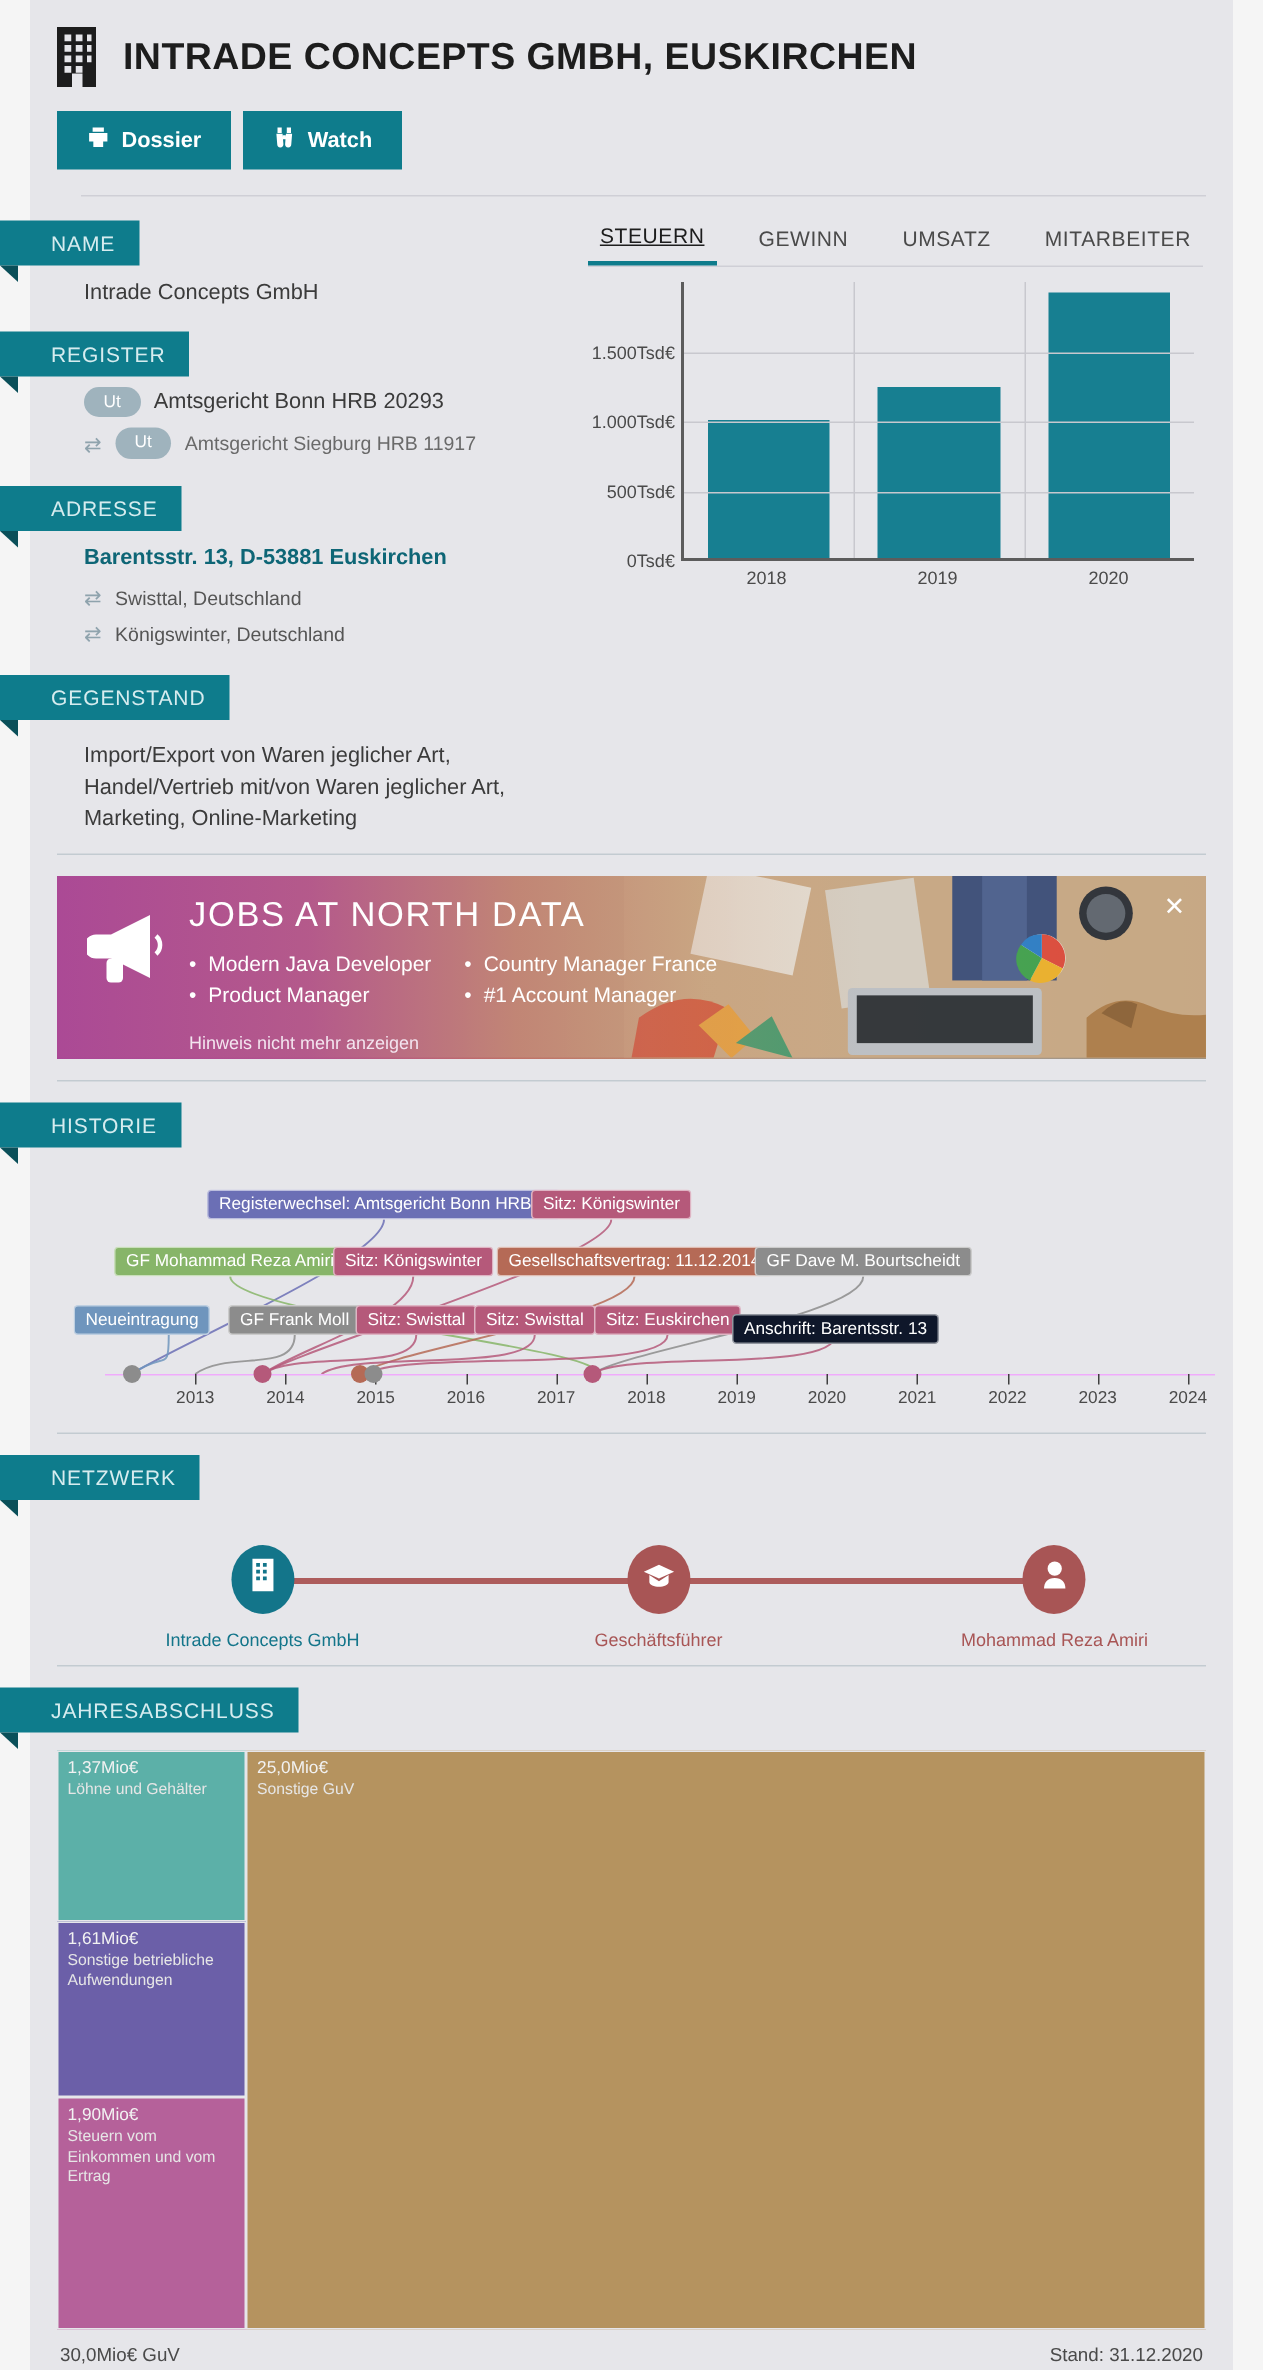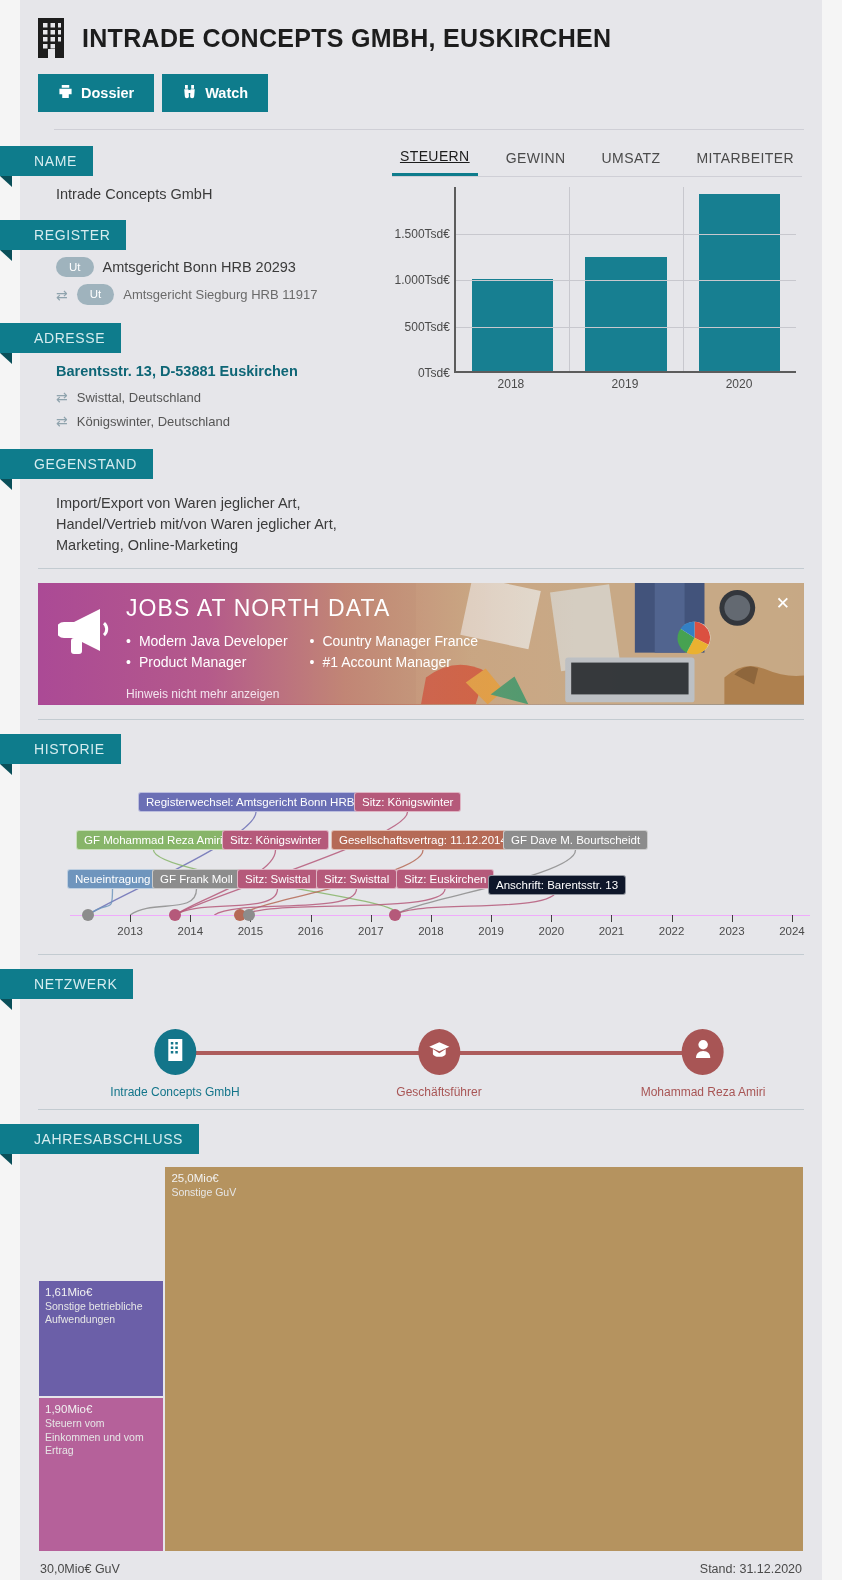--- a/index.html
+++ b/index.html
@@ -383,21 +383,21 @@
             <path d="M425,125 C425,151 246.4715447154533,135 224.4715447154533,151" stroke="#b5597a" fill="none" stroke-width="1.3" opacity=".85"></path>
             <path d="M537,125 C537,151 396.87804878049445,135 374.87804878049445,151" stroke="#b5597a" fill="none" stroke-width="1.3" opacity=".85"></path>
           </svg>
       <div class="tl-labels" id="tl-chips">
             <div class="tl-chip" style="left: 118px; top: 28px; background: rgb(107, 111, 181);">Registerwechsel: Amtsgericht Bonn HRB…</div>
             <div class="tl-chip" style="left: 334px; top: 28px; background: rgb(181, 89, 122);">Sitz: Königswinter</div>
             <div class="tl-chip" style="left: 56px; top: 66px; background: rgb(135, 181, 105);">GF Mohammad Reza Amiri</div>
             <div class="tl-chip" style="left: 202px; top: 66px; background: rgb(181, 89, 122);">Sitz: Königswinter</div>
             <div class="tl-chip" style="left: 311px; top: 66px; background: rgb(181, 106, 86);">Gesellschaftsvertrag: 11.12.2014</div>
             <div class="tl-chip" style="left: 483px; top: 66px; background: rgb(140, 140, 140);">GF Dave M. Bourtscheidt</div>
-            <div class="tl-chip" style="left: 47px; top: 105px; background: rgb(111, 149, 189); text-align: center;">Neueintragung</div>
+            <div class="tl-chip" style="left: 29px; top: 105px; background: rgb(111, 149, 189); text-align: center;">Neueintragung</div>
             <div class="tl-chip" style="left: 132px; top: 105px; background: rgb(140, 140, 140);">GF Frank Moll</div>
             <div class="tl-chip" style="left: 217px; top: 105px; background: rgb(181, 89, 122);">Sitz: Swisttal</div>
             <div class="tl-chip" style="left: 296px; top: 105px; background: rgb(181, 89, 122);">Sitz: Swisttal</div>
             <div class="tl-chip" style="left: 376px; top: 105px; background: rgb(181, 89, 122);">Sitz: Euskirchen</div>
             <div class="tl-chip" style="left: 468px; top: 111px; background: #0f172a;">Anschrift: Barentsstr. 13</div>
           </div>
       <div class="tl-axis" id="tl-axis">
             <div class="tick" style="left: 60.1626px;"></div>
             <div class="tick-lab" style="left: 60.1626px;">2013</div>
             <div class="tick" style="left: 120.325px;"></div>
@@ -482,20 +482,24 @@
     </div>
   </div>
 
   <div class="sect-sep"></div>
 
   <div style="padding-top:14px" class="ja-head">
     <div class="ribbon">
       <div class="ribbon-body">JAHRESABSCHLUSS</div>
     </div>
     <div class="treemap" id="treemap">
+          <div class="tile" style="left: 0%; top: 0%; width: 16.5%; height: 29.5%; background: rgb(92, 176, 168);">
+            <div class="tile-v">1,37Mio€</div>
+            <div class="tile-n">Löhne und Gehälter</div>
+          </div>
           <div class="tile" style="left: 0%; top: 29.5%; width: 16.5%; height: 30.5%; background: rgb(107, 95, 168);">
             <div class="tile-v">1,61Mio€</div>
             <div class="tile-n">Sonstige betriebliche Aufwendungen</div>
           </div>
           <div class="tile" style="left: 0%; top: 60%; width: 16.5%; height: 40%; background: rgb(181, 97, 154);">
             <div class="tile-v">1,90Mio€</div>
             <div class="tile-n">Steuern vom Einkommen und vom Ertrag</div>
           </div>
           <div class="tile" style="left: 16.5%; top: 0%; width: 83.5%; height: 100%; background: rgb(181, 147, 95);">
             <div class="tile-v">25,0Mio€</div>

